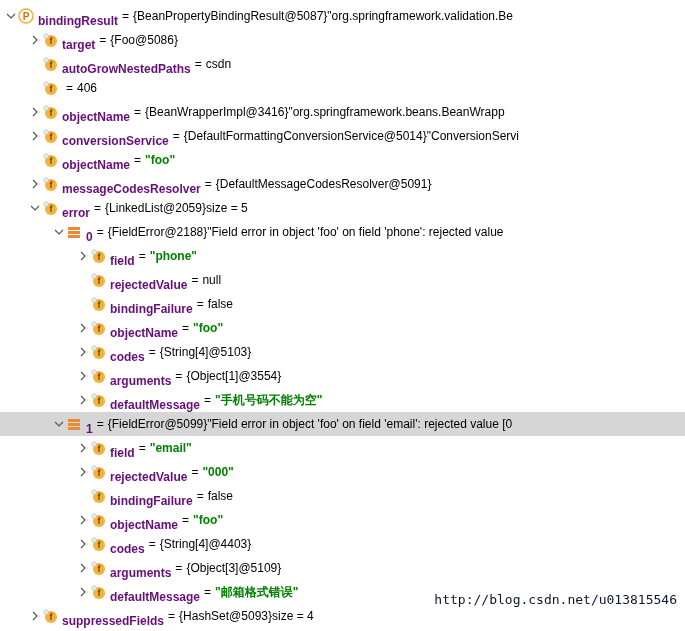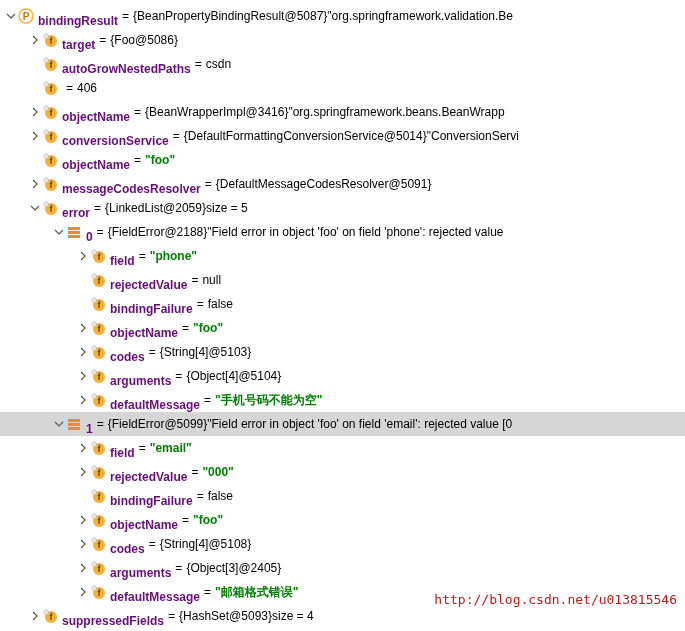--- a/index.html
+++ b/index.html
@@ -53,21 +53,21 @@
   .icon svg { display:block; }
   .name { color: #660E7A; font-weight: bold; margin-top: 9px; }
   .eq { color: #000; margin: 0 4px; }
   .gray { color: #000000; }
   .val { color: #000; }
   .str { color: #008000; font-weight: bold; }
   .watermark {
     position: absolute;
     right: 8px;
     bottom: 24px;
-    color: #b91c1c;
+    color: #0f172a;
     font-size: 13px;
     font-family: monospace;
     pointer-events: none;
   }
 </style>
 </head>
 <body>
 
 <div id="tree">
     <div class="row">
@@ -332,21 +332,21 @@
       </span>
       <span class="icon">
         <svg width="16" height="16" viewBox="0 0 16 16">
           <circle cx="9" cy="9" r="6" fill="#F4AF3D"></circle>
           <text x="9" y="12" text-anchor="middle" font-size="9" font-family="sans-serif" fill="#6b4a00" font-weight="bold">f</text>
           <circle cx="4" cy="4" r="2.5" fill="#e8e8e8" stroke="#bbb" stroke-width="0.5"></circle>
         </svg>
       </span>
       <span class="name">arguments</span>
       <span class="eq">=</span>
-      <span class="gray">{Object[4]@5104}</span>
+      <span class="gray">{Object[1]@3554}</span>
     </div>
     <div class="row">
       <span class="indent" style="width: 76px;"></span>
       <span class="arrow">
         <svg width="10" height="10" viewBox="0 0 10 10">
           <path d="M3 1 L7 5 L3 9" fill="none" stroke="#595959" stroke-width="1.2"></path>
         </svg>
       </span>
       <span class="icon">
         <svg width="16" height="16" viewBox="0 0 16 16">
@@ -455,39 +455,39 @@
       </span>
       <span class="icon">
         <svg width="16" height="16" viewBox="0 0 16 16">
           <circle cx="9" cy="9" r="6" fill="#F4AF3D"></circle>
           <text x="9" y="12" text-anchor="middle" font-size="9" font-family="sans-serif" fill="#6b4a00" font-weight="bold">f</text>
           <circle cx="4" cy="4" r="2.5" fill="#e8e8e8" stroke="#bbb" stroke-width="0.5"></circle>
         </svg>
       </span>
       <span class="name">codes</span>
       <span class="eq">=</span>
-      <span class="gray">{String[4]@5108}</span>
+      <span class="gray">{String[4]@4403}</span>
     </div>
     <div class="row">
       <span class="indent" style="width: 76px;"></span>
       <span class="arrow">
         <svg width="10" height="10" viewBox="0 0 10 10">
           <path d="M3 1 L7 5 L3 9" fill="none" stroke="#595959" stroke-width="1.2"></path>
         </svg>
       </span>
       <span class="icon">
         <svg width="16" height="16" viewBox="0 0 16 16">
           <circle cx="9" cy="9" r="6" fill="#F4AF3D"></circle>
           <text x="9" y="12" text-anchor="middle" font-size="9" font-family="sans-serif" fill="#6b4a00" font-weight="bold">f</text>
           <circle cx="4" cy="4" r="2.5" fill="#e8e8e8" stroke="#bbb" stroke-width="0.5"></circle>
         </svg>
       </span>
       <span class="name">arguments</span>
       <span class="eq">=</span>
-      <span class="gray">{Object[3]@2405}</span>
+      <span class="gray">{Object[3]@5109}</span>
     </div>
     <div class="row">
       <span class="indent" style="width: 76px;"></span>
       <span class="arrow">
         <svg width="10" height="10" viewBox="0 0 10 10">
           <path d="M3 1 L7 5 L3 9" fill="none" stroke="#595959" stroke-width="1.2"></path>
         </svg>
       </span>
       <span class="icon">
         <svg width="16" height="16" viewBox="0 0 16 16">

